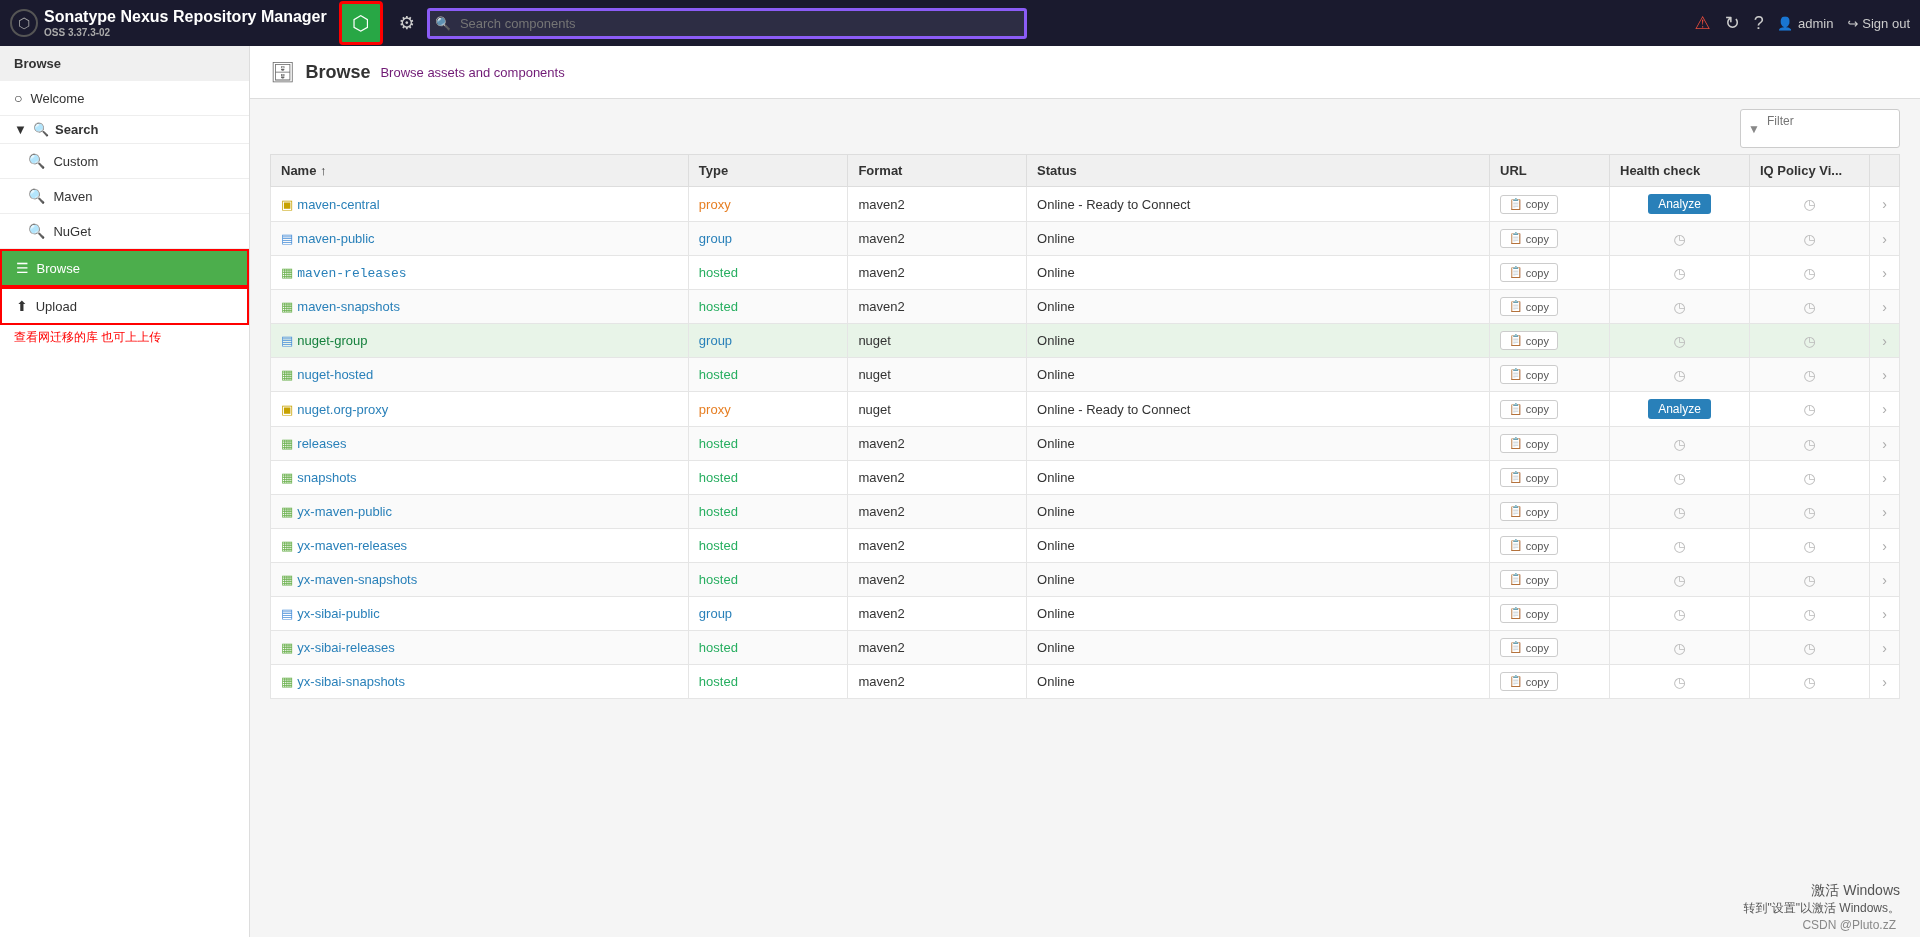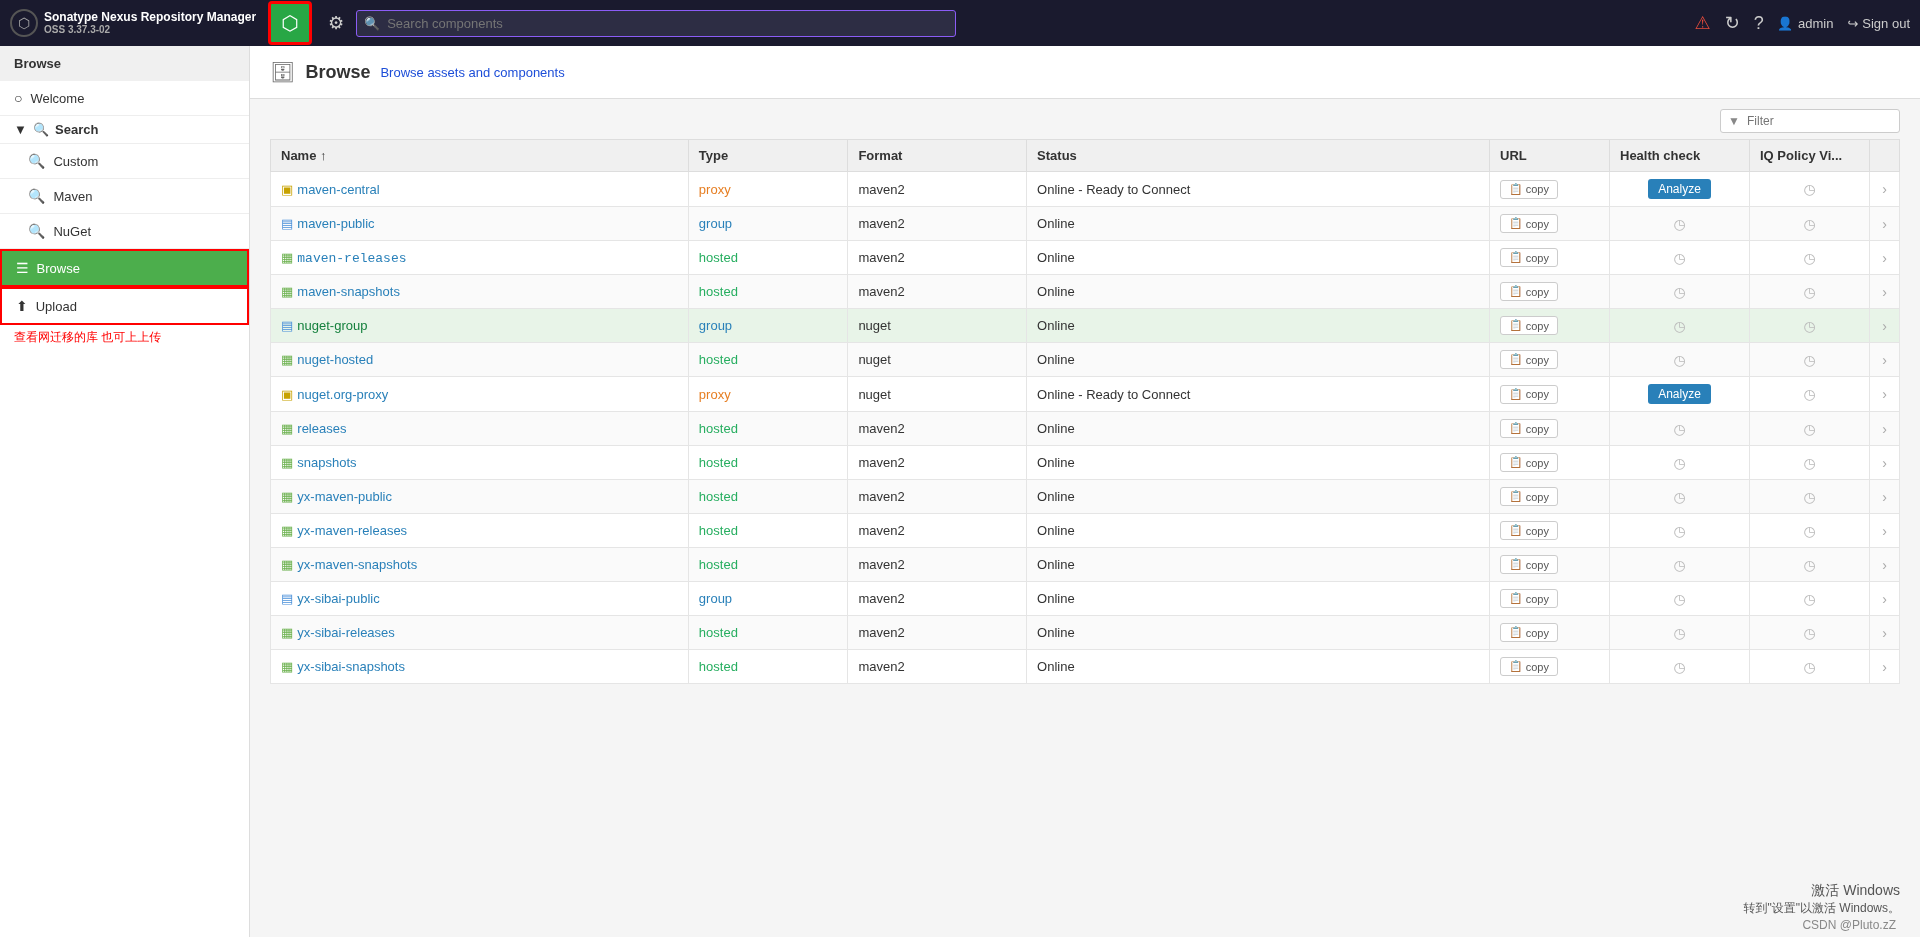--- a/index.html
+++ b/index.html
@@ -26,21 +26,21 @@
     .navbar-logo .logo-icon {
       background: #1a1a2e;
       border: 2px solid #555;
       border-radius: 50%;
       width: 28px; height: 28px;
       display: flex; align-items: center; justify-content: center;
       color: #aaa;
       font-size: 14px;
     }
     .navbar-logo .logo-text { line-height: 1.2; }
-    .navbar-logo .logo-title { font-weight: bold; color: white; font-size: 12px; }
+    .navbar-logo .logo-title { font-weight: bold; color: white; font-size: 16px; }
     .navbar-logo .logo-sub { font-size: 10px; color: #aaa; font-weight: bold; }
 
     .nav-browse-btn {
       background: #28a745;
       border: 3px solid red;
       border-radius: 4px;
       width: 44px; height: 44px;
       display: flex; align-items: center; justify-content: center;
       cursor: pointer;
       color: white;
@@ -53,21 +53,21 @@
       cursor: pointer;
       padding: 4px;
     }
     .nav-search {
       flex: 1;
       max-width: 600px;
     }
     .nav-search input {
       width: 100%;
       background: #2d2d44;
-      border: 1px solid #8b5cf6;
+      border: 3px solid #8b5cf6;
       border-radius: 3px;
       padding: 5px 10px 5px 30px;
       color: #ccc;
       font-size: 13px;
       outline: none;
     }
     .nav-search-wrap {
       position: relative;
     }
     .nav-search-wrap .search-icon {
@@ -152,21 +152,21 @@
     .page-header {
       display: flex;
       align-items: center;
       gap: 10px;
       padding: 14px 20px;
       background: #fff;
       border-bottom: 1px solid #ddd;
     }
     .page-header .db-icon { font-size: 20px; color: #666; }
     .page-header-title { font-size: 18px; font-weight: bold; color: #333; }
-    .page-header-sub { font-size: 13px; color: #1d4ed8; }
+    .page-header-sub { font-size: 13px; color: #701a75; }
 
     
     .content {
       flex: 1;
       overflow-y: auto;
       padding: 10px 20px;
     }
 
     
     .filter-bar {
@@ -175,24 +175,24 @@
       margin-bottom: 6px;
     }
     .filter-input-wrap {
       position: relative;
       display: flex; align-items: center;
     }
     .filter-icon { position: absolute; left: 8px; color: #888; font-size: 12px; }
     .filter-input {
       border: 1px solid #ccc;
       border-radius: 3px;
-      padding: 4px 8px 4px 26px;
+      padding: 4px 8px 19px 26px;
       font-size: 12px;
       outline: none;
-      width: 180px;
+      width: 160px;
     }
 
     
     .repo-table {
       width: 100%;
       border-collapse: collapse;
       background: white;
       font-size: 13px;
     }
     .repo-table th {

